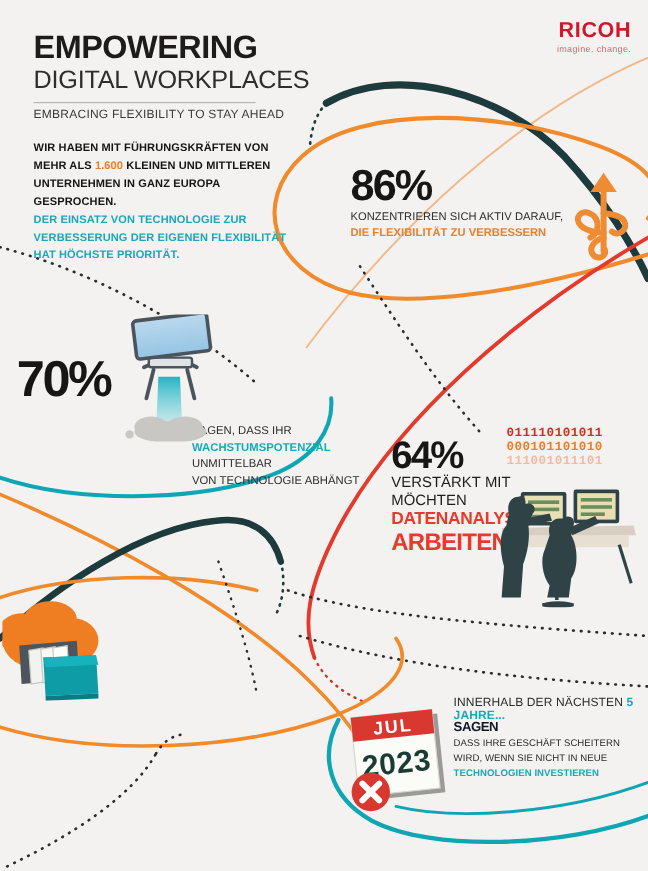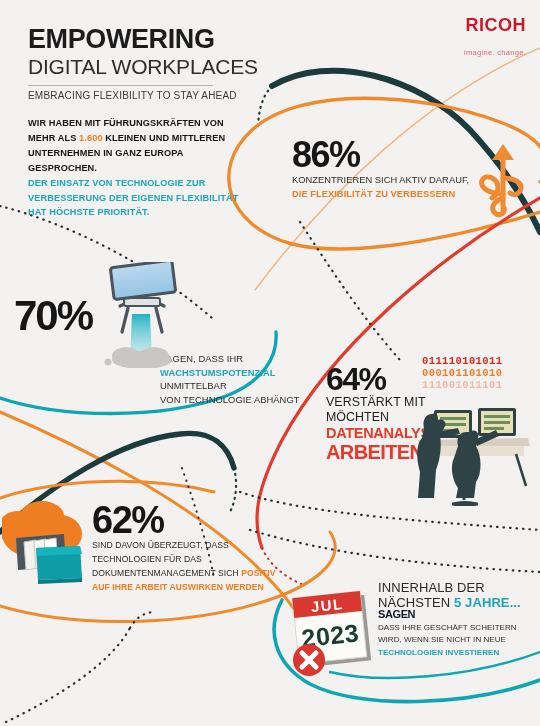--- a/index.html
+++ b/index.html
@@ -36,21 +36,21 @@
   }
   .hl-orange{color:#ef7d22;}
   .hl-teal{color:#1aa7b8;}
 
   
   #ricoh{position:absolute;right:14px;top:16px;text-align:right;}
   .ricoh-word{
     font-size:18px;font-weight:bold;letter-spacing:0.5px;color:#d0182b;
     line-height:1;font-family:"Liberation Sans", sans-serif;
   }
-  .ricoh-tag{font-size:7.5px;color:#d06b76;letter-spacing:0.3px;margin-top:14px;}
+  .ricoh-tag{font-size:7.5px;color:#d06b76;letter-spacing:0.3px;margin-top:2px;}
 
   
   .stat{position:absolute;}
   .pct{
     font-size:38px;font-weight:bold;color:#161616;line-height:0.95;
     letter-spacing:-1.5px;font-family:"Liberation Sans", sans-serif;
   }
   .stat-body{font-size:9.6px;color:#2b2b2b;line-height:1.45;letter-spacing:0.05px;}
   .stat-body b{font-weight:bold;}
 
@@ -71,21 +71,21 @@
   .big-red{color:#e8392c;font-weight:bold;font-size:14.5px;letter-spacing:-0.3px;display:block;}
   .big-red.b2{font-size:20px;letter-spacing:-0.6px;line-height:1.0;}
 
   
   #s62{left:92px;top:502px;width:200px;}
   #s62 .pct{font-size:38px;}
   #s62 .stat-body{font-size:8.6px;line-height:1.62;margin-top:1px;}
 
   
   #s52{left:378px;top:580px;width:160px;}
-  .pre52{font-size:13px;color:#2b2b2b;letter-spacing:0.1px;}
+  .pre52{font-size:10px;color:#2b2b2b;letter-spacing:0.1px;}
   .sagen-row{display:flex;align-items:baseline;margin-top:-2px;}
   .sagen{font-size:11px;font-weight:bold;color:#0f172a;letter-spacing:-0.4px;text-align:center;}
   #s52 .pct{font-size:34px;margin-left:2px;}
   #s52 .stat-body{font-size:8px;line-height:1.55;margin-top:2px;}
 
   
   .icon{position:absolute;}
   #icon-flex{left:470px;top:138px;width:62px;height:80px;}
   #icon-screen{left:96px;top:262px;width:92px;height:106px;}
   #icon-cloud{left:2px;top:494px;width:92px;height:90px;}
@@ -276,31 +276,20 @@
       <path d="M34 38 L54 34 L56 40 L36 44 Z" fill="#2f4347"></path>
 
       <path d="M62 38 C 56 38, 52 44, 54 52 L50 64 C 46 72, 48 86, 54 94 L52 104 L70 104 L72 88 C 78 80, 78 62, 72 52 L74 44 C 76 38, 70 34, 66 38 Z" fill="#2f4347"></path>
       <path d="M70 46 L92 36 L95 42 L73 52 Z" fill="#2f4347"></path>
 
       <path d="M60 96 L60 106 M48 110 L74 110" stroke="#2f4347" stroke-width="3" fill="none"></path>
       <ellipse cx="61" cy="110" rx="13" ry="3" fill="#2f4347"></ellipse>
     </svg>
   </div>
 
-  <div class="stat" id="s62">
-    <div class="pct">62%</div>
-    <div class="stat-body">
-      <div>SIND DAVON ÜBERZEUGT, DASS</div>
-      <div>TECHNOLOGIEN FÜR DAS</div>
-      <div>
-        <span>DOKUMENTENMANAGEMENT SICH </span><b class="hl-orange">POSITIV</b>
-      </div>
-      <div class="hl-orange" style="font-weight:bold;">AUF IHRE ARBEIT AUSWIRKEN WERDEN</div>
-    </div>
-  </div>
 
   <div class="icon" id="icon-cloud">
     <svg width="92" height="90" viewBox="0 0 92 90">
 
       <g fill="#ef7d22">
         <ellipse cx="34" cy="40" rx="34" ry="24"></ellipse>
         <ellipse cx="16" cy="34" rx="20" ry="17"></ellipse>
         <ellipse cx="58" cy="40" rx="22" ry="19"></ellipse>
         <ellipse cx="40" cy="22" rx="22" ry="15"></ellipse>
       </g>

